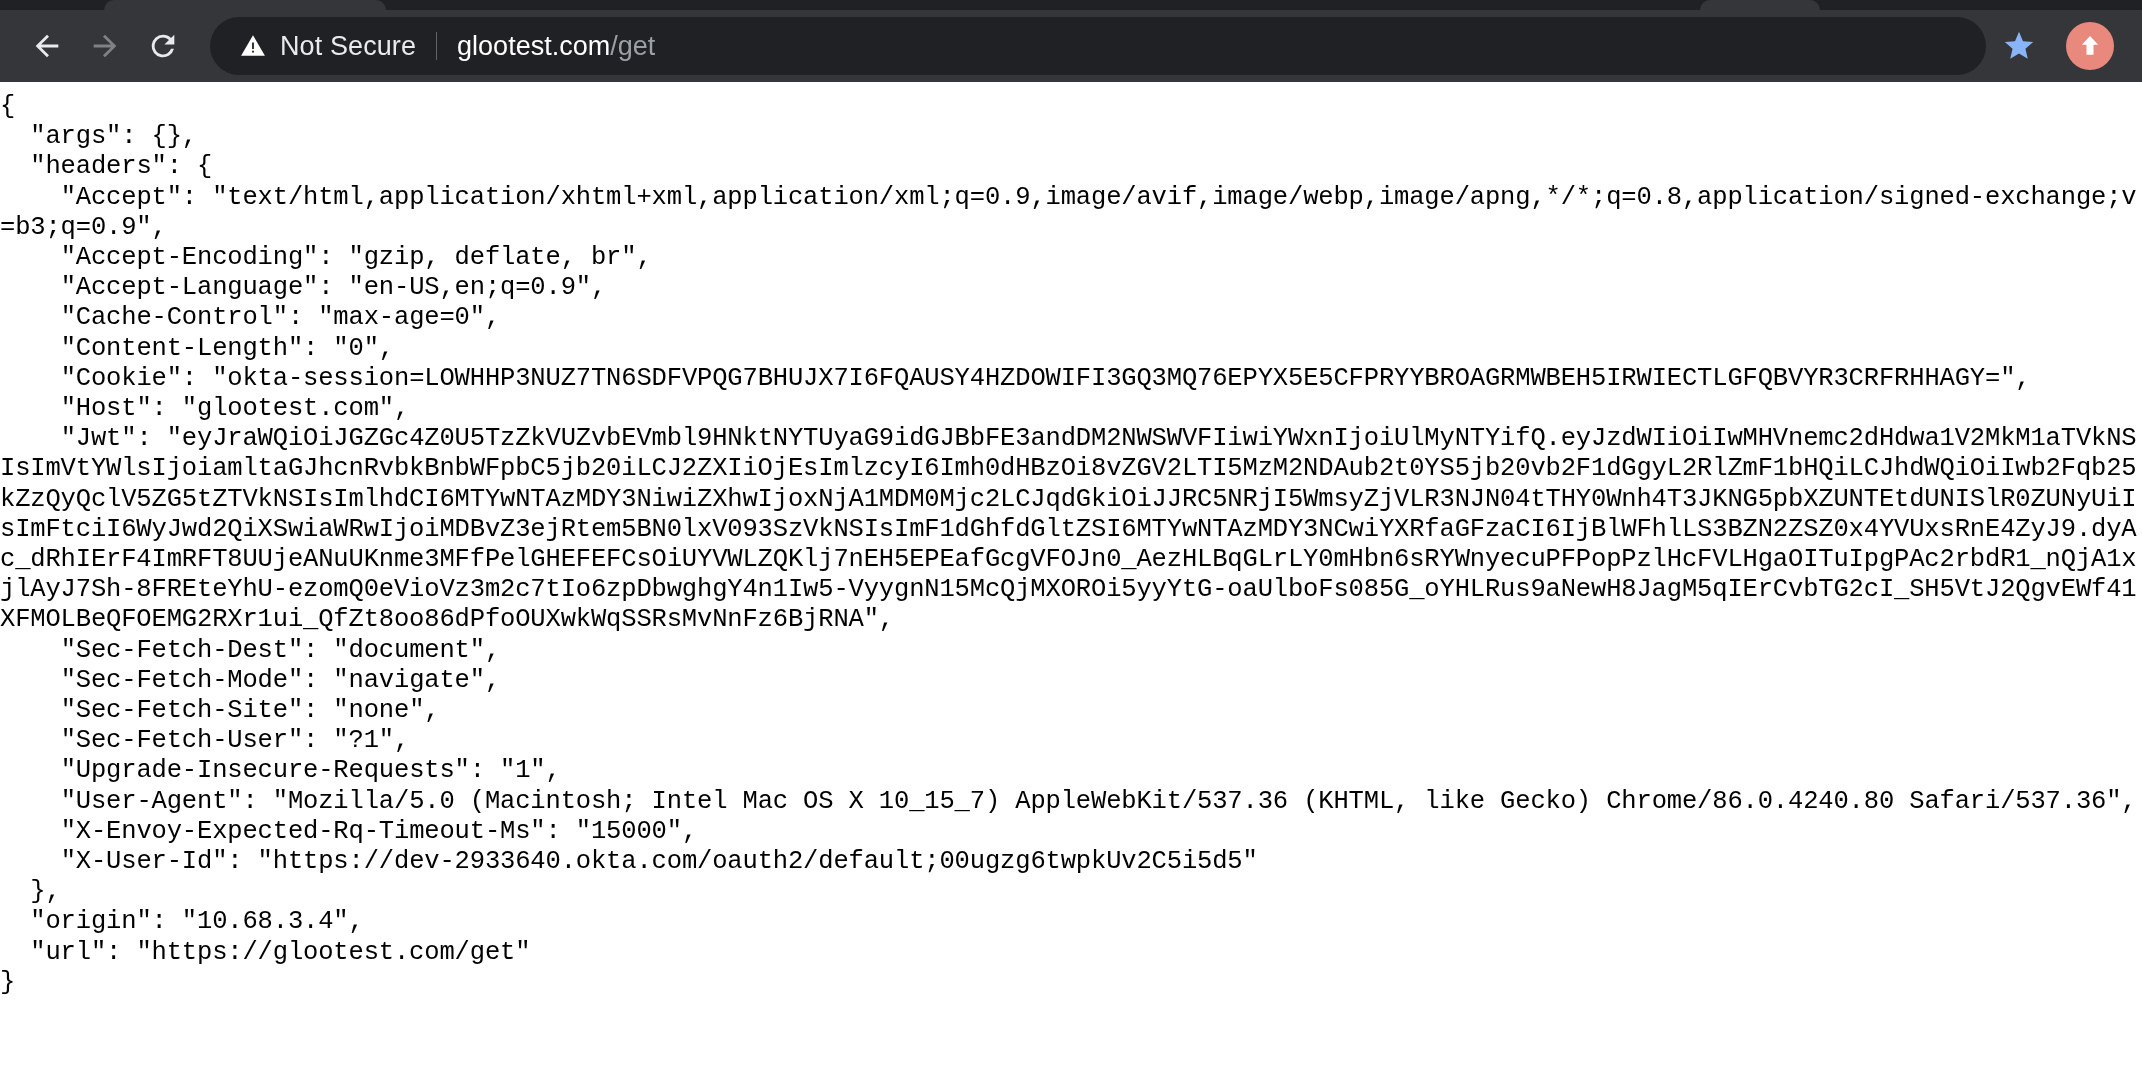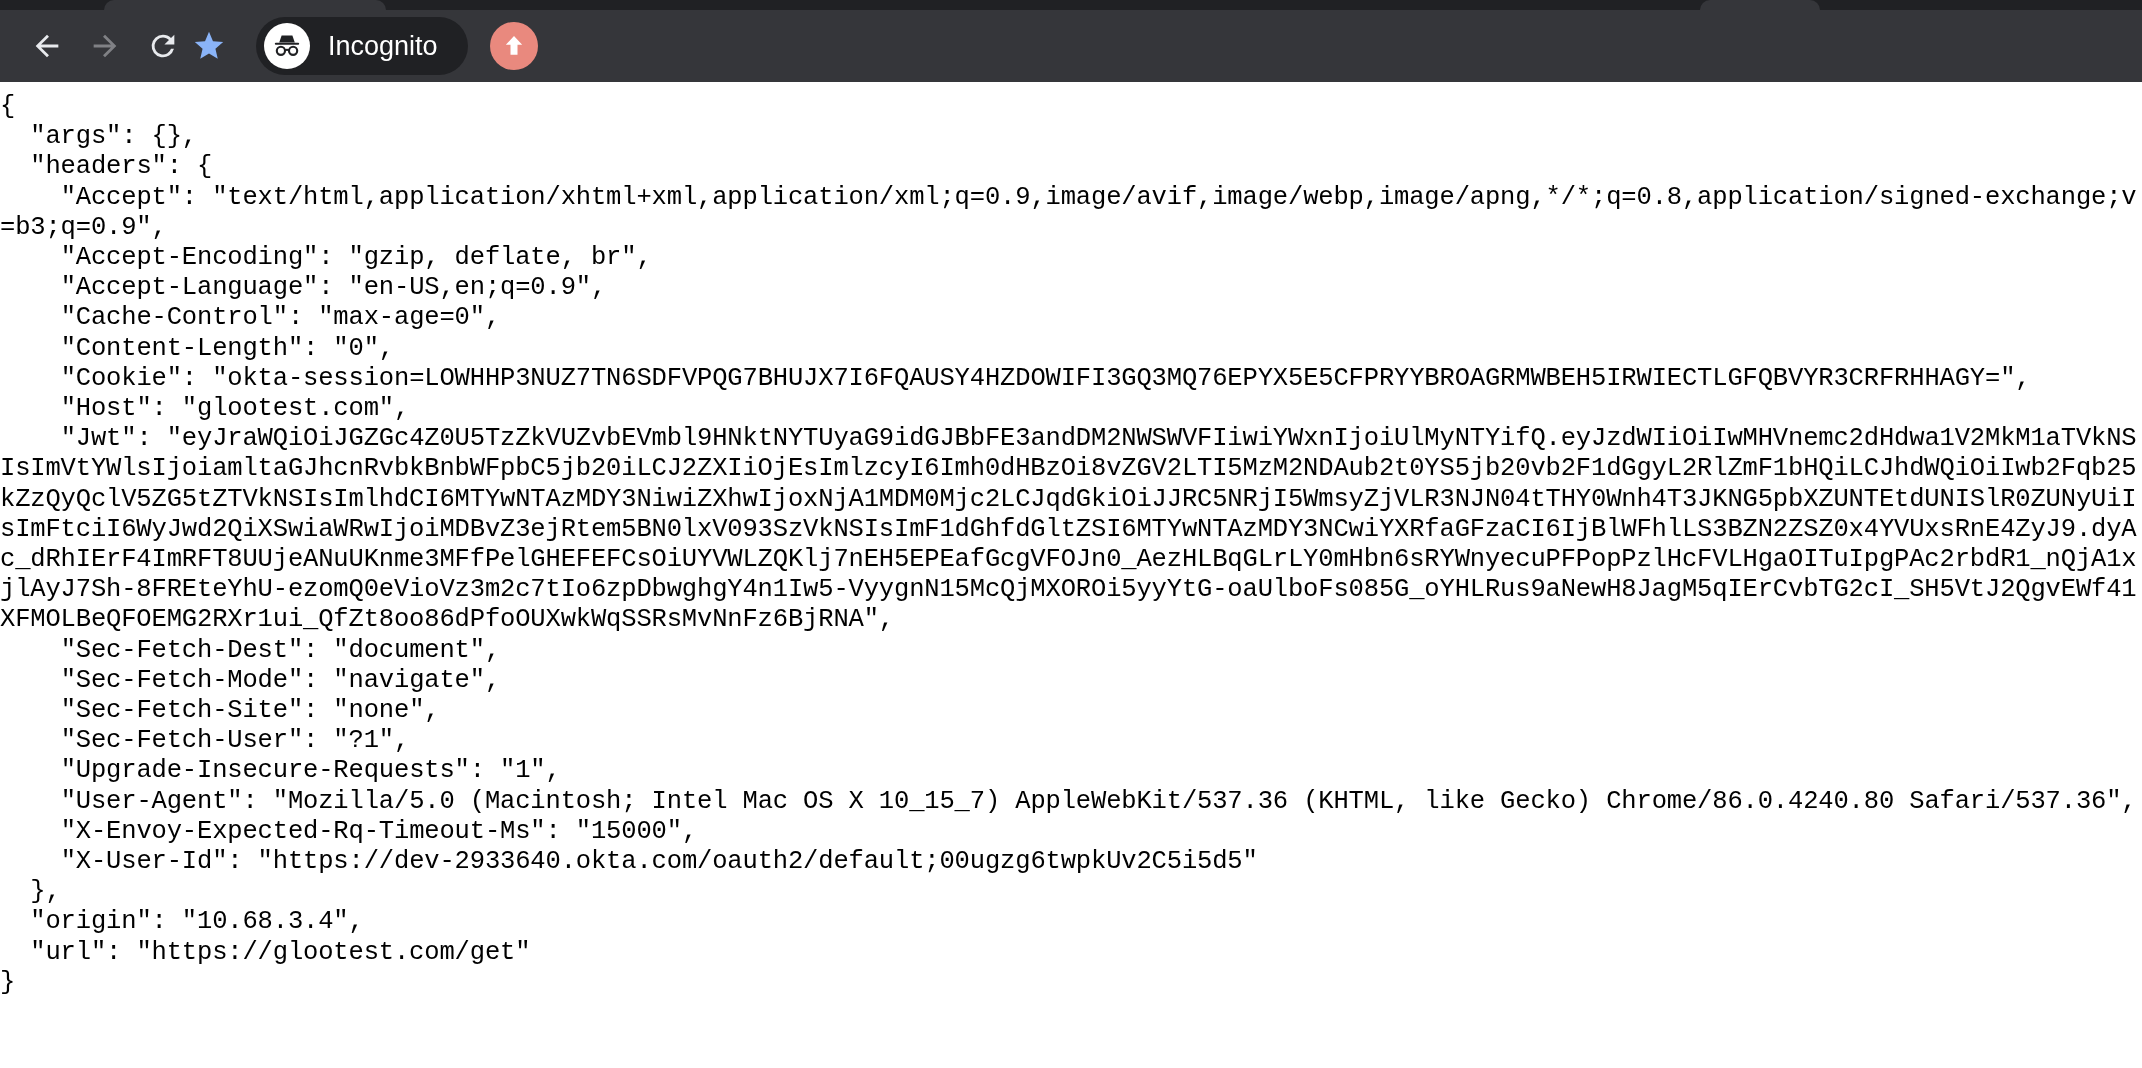--- a/index.html
+++ b/index.html
@@ -214,37 +214,36 @@
         <path d="M4 11h12.2l-5.6-5.6L12 4l8 8-8 8-1.4-1.4 5.6-5.6H4v-2z" fill="#e8eaed"></path>
       </svg>
     </div>
 
     <div class="nav-btn">
       <svg width="34" height="34" viewBox="0 0 24 24">
         <path d="M17.65 6.35A7.96 7.96 0 0 0 12 4a8 8 0 1 0 7.73 10h-2.08A6 6 0 1 1 12 6c1.66 0 3.14.69 4.22 1.78L13 11h7V4l-2.35 2.35z" fill="#e8eaed"></path>
       </svg>
     </div>
 
+    <div id="omnibox">
+      <div id="not-secure-group">
+        <svg id="warning-icon" viewBox="0 0 24 24">
+          <path d="M1 21h22L12 2 1 21z" fill="#ffffff"></path>
+          <path d="M12 16.2a1.05 1.05 0 1 0 0 2.1 1.05 1.05 0 0 0 0-2.1zm-.95-7.4h1.9v6h-1.9z" fill="#35363a"></path>
+        </svg>
+        <span id="not-secure-label">Not Secure</span>
+      </div>
+      <div id="omnibox-divider"></div>
+      <div id="url-text"><span id="url-host">glootest.com</span><span id="url-path">/get</span></div>
+    </div>
 
     <svg id="star-icon" viewBox="0 0 24 24">
       <path d="M12 17.27 18.18 21l-1.64-7.03L22 9.24l-7.19-.61L12 2 9.19 8.63 2 9.24l5.46 4.73L5.82 21z" fill="#8ab4f8"></path>
     </svg>
 
-    <div id="incognito-pill">
-      <div id="incognito-avatar">
-        <svg width="34" height="34" viewBox="0 0 24 24">
-          <path d="M8.2 4.6h7.6l1.7 4.9H6.5l1.7-4.9z" fill="#202124"></path>
-          <rect x="3.4" y="9.7" width="17.2" height="1.5" rx="0.75" fill="#202124"></rect>
-          <circle cx="7.7" cy="15.4" r="2.9" fill="none" stroke="#202124" stroke-width="1.5"></circle>
-          <circle cx="16.3" cy="15.4" r="2.9" fill="none" stroke="#202124" stroke-width="1.5"></circle>
-          <path d="M10.6 15.1c.9-.6 1.9-.6 2.8 0" fill="none" stroke="#202124" stroke-width="1.4"></path>
-        </svg>
-      </div>
-      <span id="incognito-label">Incognito</span>
-    </div>
 
     <div id="profile-avatar">
       <svg width="28" height="28" viewBox="0 0 24 24">
         <path d="M12 3.5 19 11h-4v8.5H9V11H5l7-7.5z" fill="#ffffff"></path>
       </svg>
     </div>
 
   </div>
 </div>
 

